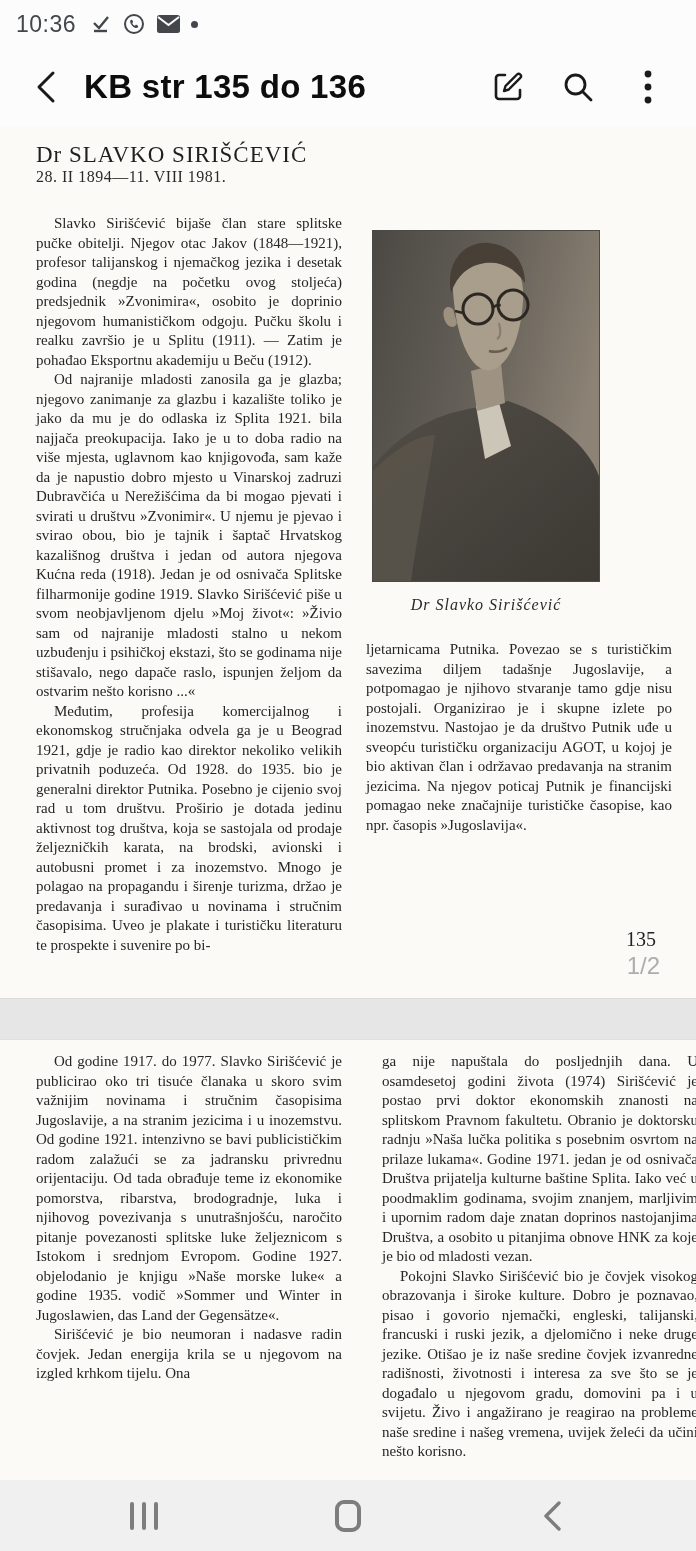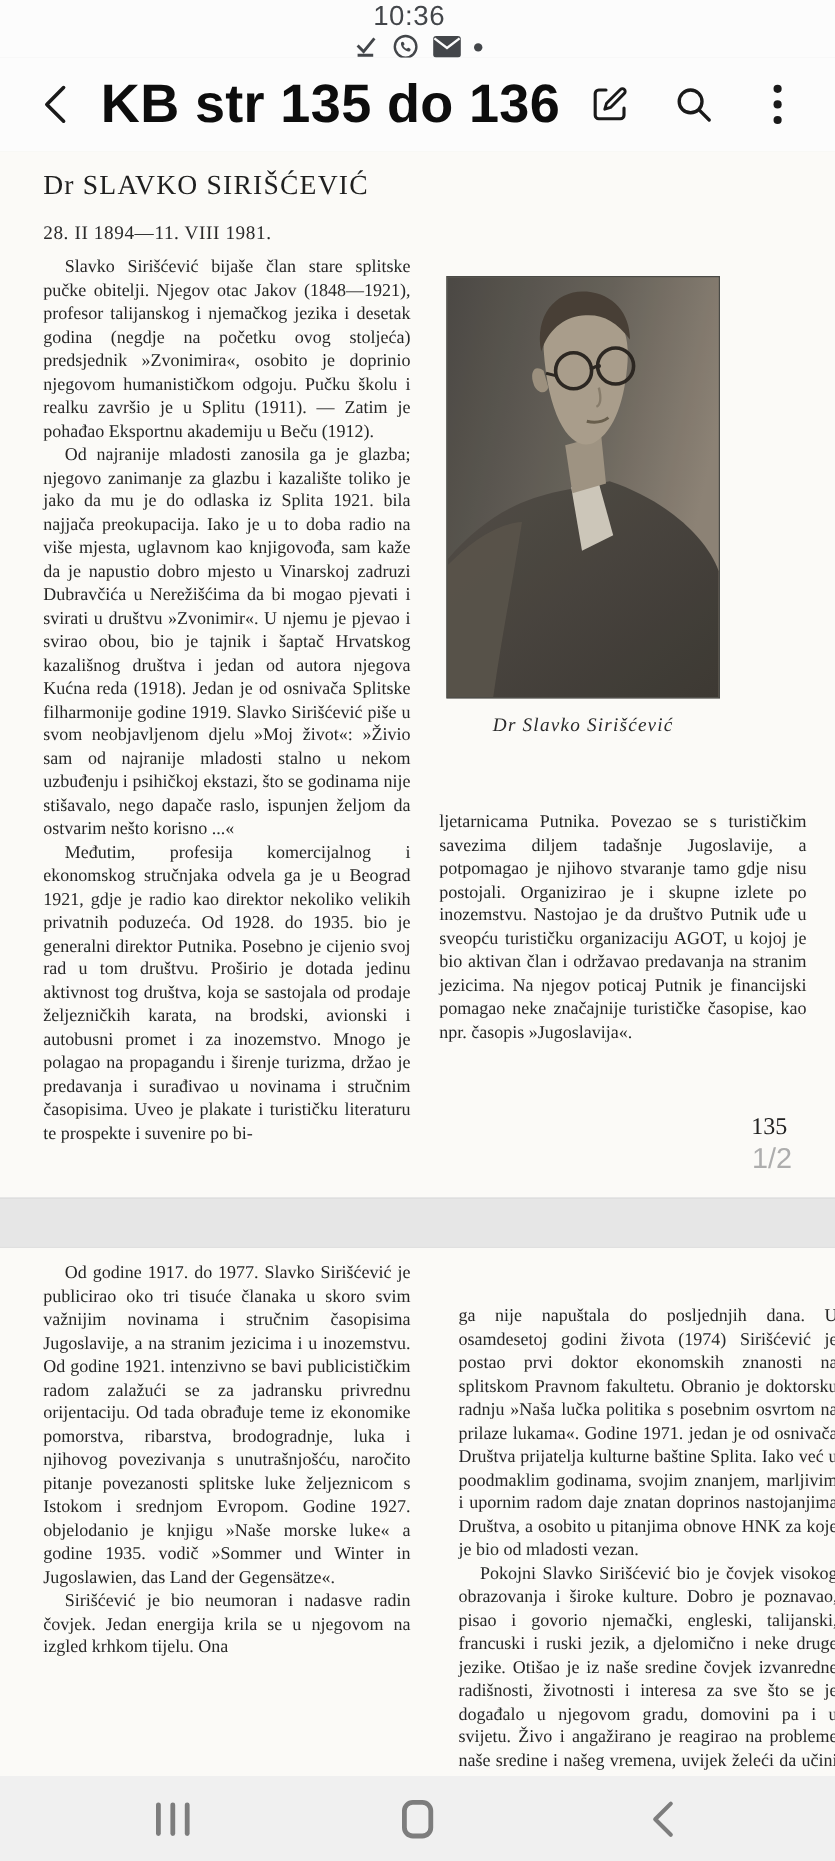--- a/index.html
+++ b/index.html
@@ -7,21 +7,21 @@
   .screen {
     position:relative; width:696px; height:1551px; margin:0 auto;
     background:#ececec; overflow:hidden;
     font-family:"Liberation Sans", sans-serif; color:#222;
   }
 
   
   .status-bar {
     position:absolute; top:0; left:0; right:0; height:48px;
     background:#fcfcfc; display:flex; align-items:center;
-    padding:0 16px; color:#43464a;flex-direction:column;
+    padding:0 16px; color:#43464a;
   }
   .sb-time { font-size:23px; font-weight:400; letter-spacing:.5px; margin-right:14px; }
   .sb-left { display:flex; align-items:center; gap:10px; }
   .sb-right { margin-left:auto; display:flex; align-items:center; gap:8px; }
   .sb-icon { display:inline-flex; align-items:center; justify-content:center; }
   .sb-dot { width:7px; height:7px; border-radius:50%; background:#43464a; }
   .volte { font-size:10px; line-height:10px; font-weight:700; color:#43464a; text-align:left; }
   .net4g { font-size:13px; line-height:11px; font-weight:700; color:#43464a; text-align:center; }
   .net-arrows { font-size:9px; line-height:9px; color:#8a8d90; letter-spacing:1px; }
   .sig-bars { display:flex; align-items:flex-end; gap:2px; height:16px; }
@@ -30,40 +30,40 @@
   .sb-batt-pct { font-size:22px; color:#43464a; }
   .battery { width:13px; height:22px; border-radius:3px; background:#43464a; position:relative; }
   .battery:before { content:""; position:absolute; top:-3px; left:3.5px; width:6px; height:3px; background:#43464a; border-radius:1px 1px 0 0; }
 
   
   .app-header {
     position:absolute; top:48px; left:0; right:0; height:78px;
     background:#fcfcfc; display:flex; align-items:center; padding:0 26px;
   }
   .hdr-back { width:40px; height:40px; display:flex; align-items:center; justify-content:center; cursor:pointer; }
-  .hdr-title { font-size:45px; font-weight:700; color:#0d0d0d; margin-left:18px; letter-spacing:.3px; }
+  .hdr-title { font-size:33px; font-weight:700; color:#0d0d0d; margin-left:18px; letter-spacing:.3px; }
   .hdr-actions { margin-left:auto; display:flex; align-items:center; gap:26px; }
   .hdr-btn { width:44px; height:44px; display:flex; align-items:center; justify-content:center; cursor:pointer; }
 
   
   .doc-page { position:absolute; left:0; width:696px; background:#fbfaf7; }
   .page-1 { top:126px; height:872px; }
   .page-2 { top:1040px; height:440px; }
   .page-gap { position:absolute; top:998px; left:0; width:696px; height:42px; background:#e6e6e6; border-top:1px solid #dcdcdc; border-bottom:1px solid #e0e0e0; }
   .doc-heading {
     position:absolute; left:36px; top:16px;
     font-family:"Liberation Serif", serif; font-size:23px; color:#1f1f1f; letter-spacing:1px;
   }
   .doc-dates {
-    position:absolute; left:36px; top:60px;
+    position:absolute; left:36px; top:42px;
     font-family:"Liberation Serif", serif; font-size:16px; color:#2a2a2a; letter-spacing:.5px;
   }
   .col { position:absolute; font-family:"Liberation Serif", serif; font-size:15px; line-height:1.3; color:#262626; text-align:justify; }
   .col p { text-indent:1.2em; }
-  .col p.noindent { text-indent:0;margin-top:36px; }
+  .col p.noindent { text-indent:0; }
   .p1-left  { left:36px;  top:88px;  width:306px; }
   .p1-right { left:366px; top:514px; width:306px; }
   .p2-left  { left:36px;  top:12px;  width:306px; }
   .p2-right { left:382px; top:12px;  width:316px; }
 
   .photo-block { position:absolute; left:372px; top:104px; width:228px; }
   .photo-frame { width:228px; height:352px; border:1px solid #4a4a46; background:#6a675f; }
   .photo-caption {
     margin-top:14px; text-align:center;
     font-family:"Liberation Serif", serif; font-style:italic; font-size:16px; color:#2a2a2a; letter-spacing:1px;

